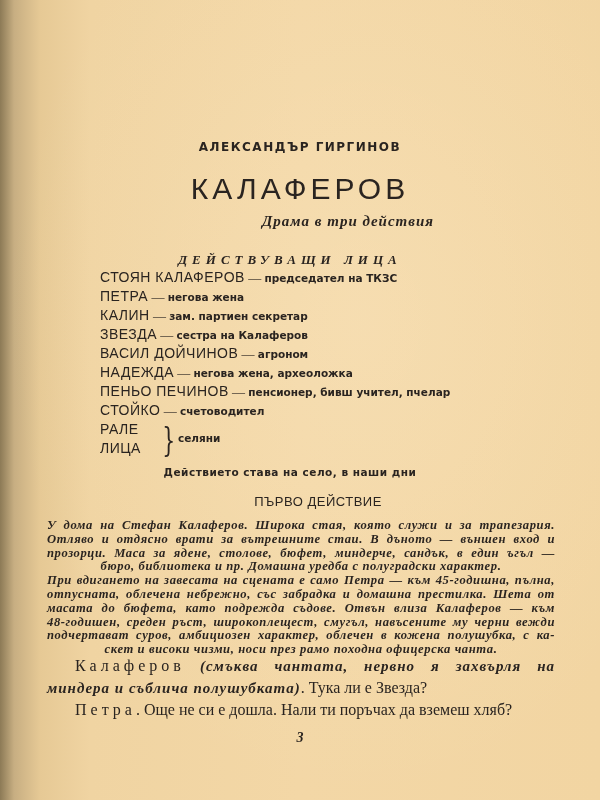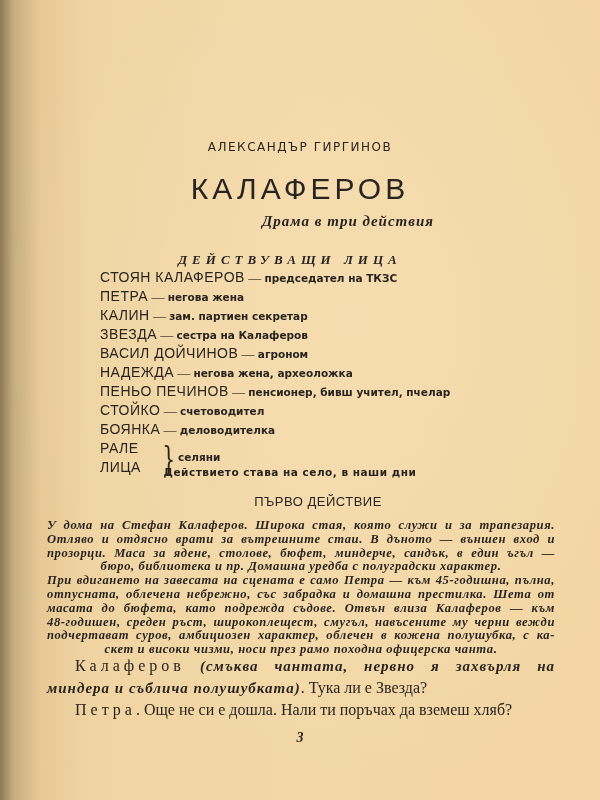--- a/index.html
+++ b/index.html
@@ -8,21 +8,21 @@
     background: linear-gradient(90deg, #8c7a56 0px, #c7ae82 14px, #e6c995 40px, #f0d4a2 90px, #f3d7a6 300px, #f2d5a2 600px);
     font-family: "Liberation Serif", serif;
     color:#2a2420;
   }
   .shade-bottom {
     position:absolute; left:0; top:0; width:600px; height:800px;
     background: radial-gradient(ellipse at 60% 40%, rgba(255,240,210,0.25), rgba(0,0,0,0) 70%);
     pointer-events:none;
   }
   .abs { position:absolute; white-space:nowrap; }
-  .author { top:140px; left:0; width:600px; text-align:center; font-family:"DejaVu Sans", sans-serif; font-size:12px; letter-spacing:1.5px; }
+  .author { top:140px; left:0; width:600px; text-align:center; font-family:"DejaVu Sans", sans-serif; font-size:12px; letter-spacing:1.5px;font-weight:bold; }
   .title { top:172px; left:0; width:600px; text-align:center; font-family:"Liberation Sans", sans-serif; font-size:30px; letter-spacing:4px; }
   .subtitle { top:213px; left:0; width:600px; text-align:center; font-style:italic; font-weight:bold; font-size:15px; letter-spacing:1px;margin-left:48px; }
   .cast-heading { top:252px; left:0; width:580px; text-align:center; font-style:italic; font-weight:bold; font-size:13px; letter-spacing:5px; }
   .cast { top:268px; left:100px; font-size:13px; line-height:19px; }
   .cast .row { height:19px; }
   .cast .name { font-family:"Liberation Sans", sans-serif; font-size:14px; letter-spacing:0.5px; }
   .cast .desc { font-family:"DejaVu Sans", sans-serif; font-size:10.5px; font-weight:bold; }
   .grp { position:relative; height:38px; }
   .grp .names { position:absolute; left:0; top:0; }
   .grp .brace { position:absolute; left:58px; top:2px; font-size:34px; line-height:34px; font-family:"DejaVu Serif", serif; transform:scaleX(0.6); }
@@ -50,21 +50,20 @@
 
 <div class="abs cast">
   <div class="row"><span class="name">СТОЯН КАЛАФЕРОВ</span><span class="sep"> — </span><span class="desc">председател на ТКЗС</span></div>
   <div class="row"><span class="name">ПЕТРА</span><span class="sep"> — </span><span class="desc">негова жена</span></div>
   <div class="row"><span class="name">КАЛИН</span><span class="sep"> — </span><span class="desc">зам. партиен секретар</span></div>
   <div class="row"><span class="name">ЗВЕЗДА</span><span class="sep"> — </span><span class="desc">сестра на Калаферов</span></div>
   <div class="row"><span class="name">ВАСИЛ ДОЙЧИНОВ</span><span class="sep"> — </span><span class="desc">агроном</span></div>
   <div class="row"><span class="name">НАДЕЖДА</span><span class="sep"> — </span><span class="desc">негова жена, археоложка</span></div>
   <div class="row"><span class="name">ПЕНЬО ПЕЧИНОВ</span><span class="sep"> — </span><span class="desc">пенсионер, бивш учител, пчелар</span></div>
   <div class="row"><span class="name">СТОЙКО</span><span class="sep"> — </span><span class="desc">счетоводител</span></div>
-  <div class="row"><span class="name">БОЯНКА</span><span class="sep"> — </span><span class="desc">деловодителка</span></div>
   <div class="grp">
     <div class="names">
       <div class="name">РАЛЕ</div>
       <div class="name">ЛИЦА</div>
     </div>
     <div class="brace">}</div>
     <div class="desc gdesc">селяни</div>
   </div>
 </div>
 

